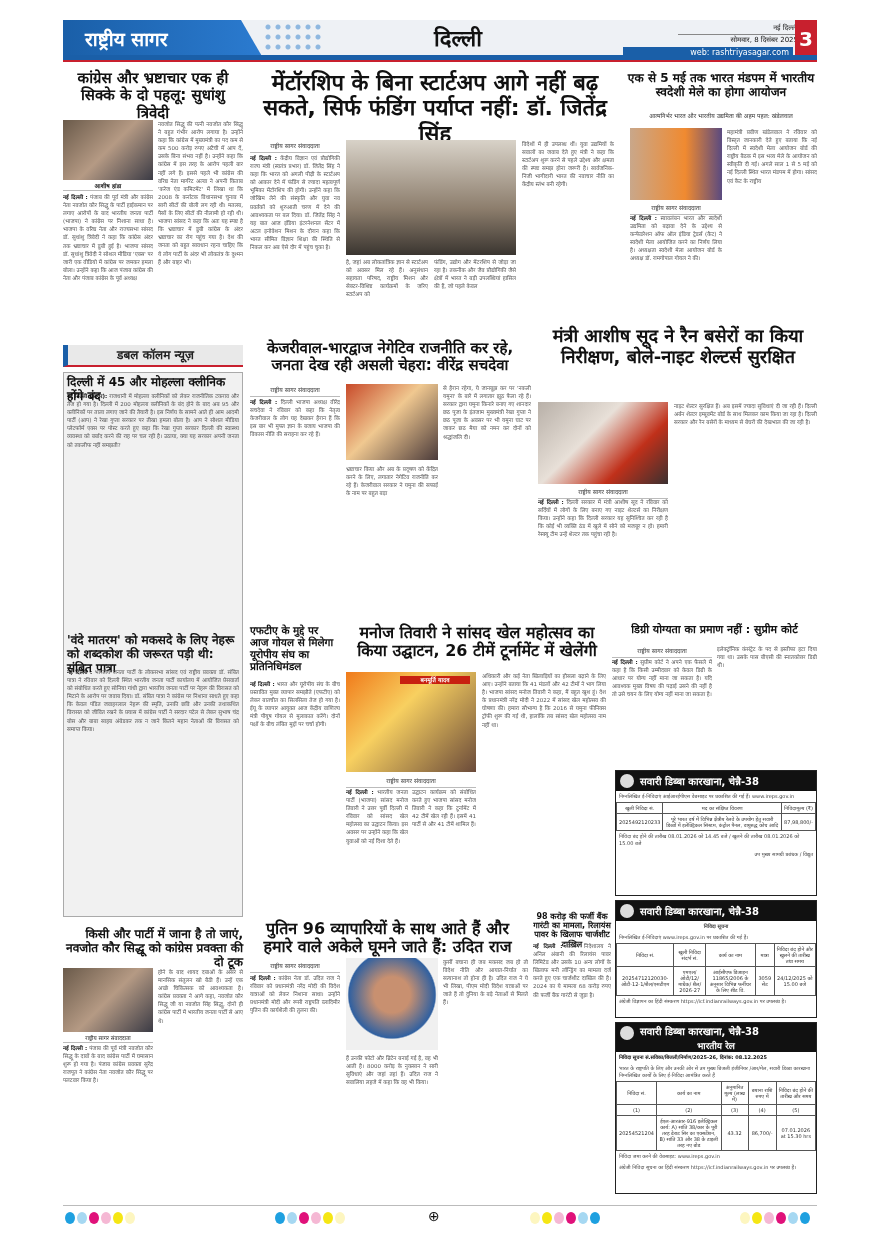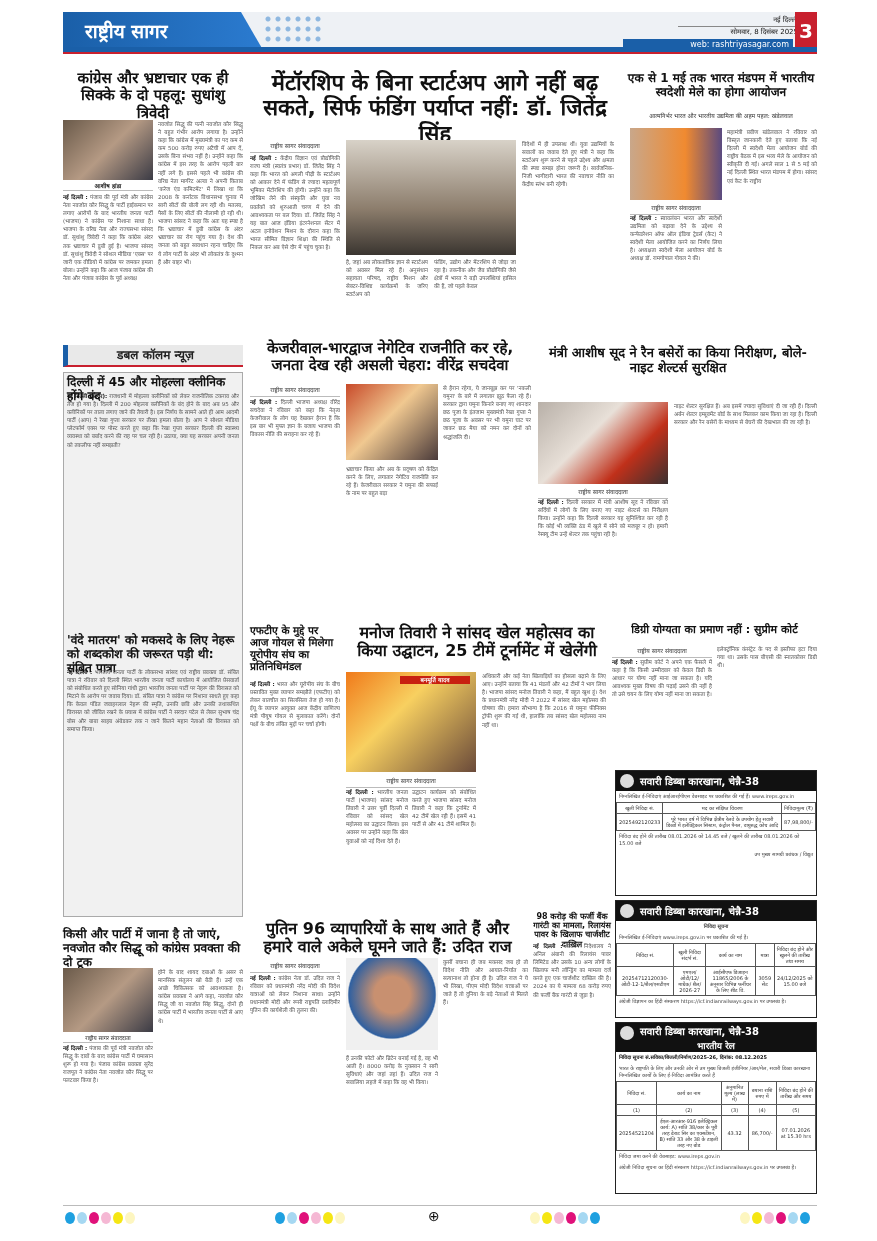--- a/index.html
+++ b/index.html
@@ -1,18 +1,18 @@
 <!DOCTYPE html>
 <html><head>
 <meta charset="utf-8">
 <style>
 *{box-sizing:border-box;margin:0;padding:0}
 body{width:877px;height:1241px;background:#fff;font-family:"DejaVu Sans",sans-serif;color:#222;position:relative;overflow:hidden}
 .abs{position:absolute}
-.masthead{left:63px;top:12px;width:758px;height:42px}
+.masthead{left:63px;top:20px;width:758px;height:42px}
 .mh-brand{left:0;top:0;width:200px;height:38px;background:linear-gradient(90deg,#1a5fa8,#2b7bd0);color:#fff;font-family:"DejaVu Serif",serif;font-weight:bold;font-size:19px;display:flex;align-items:center;padding-left:22px;clip-path:polygon(0 0,178px 0,200px 38px,0 38px)}
 .mh-dots{left:200px;top:2px;width:60px;height:32px;background:radial-gradient(circle,#8fb8e0 2px,transparent 3px) 0 0/10px 10px}
 .mh-center{left:0;top:0;width:754px;height:35px;background:#eef1f5;z-index:-1}
 .mh-title{left:320px;top:2px;width:150px;text-align:center;font-family:"DejaVu Serif",serif;font-weight:bold;font-size:22px;color:#111}
 .mh-city{left:615px;top:3px;width:120px;text-align:right;font-size:7px;color:#111;border-bottom:1px solid #888;padding-bottom:2px}
 .mh-date{left:615px;top:15px;width:120px;text-align:right;font-size:7px;color:#111}
 .mh-page{left:732px;top:0;width:22px;height:37px;background:#c8202e;color:#fff;font-weight:bold;font-size:20px;display:flex;align-items:center;justify-content:center}
 .mh-bar{left:0;top:35px;width:754px;height:7px;background:#1a5fa8;border-bottom:2px solid #c8202e}
 .mh-web{left:560px;top:27px;width:170px;text-align:right;font-size:8px;color:#fff;background:#1a5fa8;padding:1px 4px}
 .hl{font-family:"DejaVu Sans",sans-serif;font-weight:bold;color:#111;line-height:1.15}
@@ -36,78 +36,79 @@
 .dot{width:10px;height:12px;border-radius:50%}
 .regmark{font-size:14px;color:#111}
 </style>
 </head>
 <body>
 
 <div class="abs masthead">
   <div class="abs mh-center"></div>
   <div class="abs mh-brand">राष्ट्रीय सागर</div>
   <div class="abs mh-dots"></div>
+  <div class="abs mh-title">दिल्ली</div>
   <div class="abs mh-city">नई दिल्ली</div>
   <div class="abs mh-date">सोमवार, 8 दिसंबर 2025</div>
   <div class="abs mh-page">3</div>
   <div class="abs mh-bar"></div>
   <div class="abs mh-web">web: rashtriyasagar.com</div>
 </div>
 
 <div class="abs hl hl-med" style="left:63px;top:70px;width:180px;text-align:center">कांग्रेस और भ्रष्टाचार एक ही सिक्के के दो पहलू: सुधांशु त्रिवेदी</div>
 <div class="abs photo" style="left:63px;top:120px;width:90px;height:60px"></div>
 <div class="abs" style="left:63px;top:182px;width:90px;font-size:6px;font-weight:bold;text-align:center;border-bottom:1px solid #bbb">आशीष हांडा</div>
 <div class="abs txt" style="left:63px;top:193px;width:90px;height:130px;overflow:hidden"><b>नई दिल्ली :</b> <span>पंजाब की पूर्व मंत्री और कांग्रेस नेता नवजोत कौर सिद्धू के पार्टी हाईकमान पर लगाए आरोपों के बाद भारतीय जनता पार्टी (भाजपा) ने कांग्रेस पर निशाना साधा है। भाजपा के वरिष्ठ नेता और राज्यसभा सांसद डॉ. सुधांशु त्रिवेदी ने कहा कि कांग्रेस अंदर तक भ्रष्टाचार में डूबी हुई है। भाजपा सांसद डॉ. सुधांशु त्रिवेदी ने सोशल मीडिया 'एक्स' पर जारी एक वीडियो में कांग्रेस पर जमकर हमला बोला। उन्होंने कहा कि आज पंजाब कांग्रेस की नेता और पंजाब कांग्रेस के पूर्व अध्यक्ष</span></div>
 <div class="abs txt" style="left:158px;top:120px;width:85px;height:210px;overflow:hidden">नवजोत सिद्धू की पत्नी नवजोत कौर सिद्धू ने बहुत गंभीर आरोप लगाया है। उन्होंने कहा कि कांग्रेस में मुख्यमंत्री का पद कम से कम 500 करोड़ रुपए अटैची में आप दें, उसके बिना संभव नहीं है। उन्होंने कहा कि कांग्रेस में इस तरह के आरोप पहली बार नहीं लगे हैं। इससे पहले भी कांग्रेस की वरिष्ठ नेता मार्गरेट अल्वा ने अपनी किताब 'करेज एंड कमिटमेंट' में लिखा था कि 2008 के कर्नाटक विधानसभा चुनाव में सारी सीटों की बोली लग रही थी। मतलब, पैसों के लिए सीटों की नीलामी हो रही थी। भाजपा सांसद ने कहा कि अतः यह स्पष्ट है कि भ्रष्टाचार में डूबी कांग्रेस के अंदर भ्रष्टाचार का रोग पहुंच गया है। देश की जनता को बहुत सावधान रहना चाहिए कि ये लोग पार्टी के अंदर भी लोकतंत्र के दुश्मन हैं और बाहर भी।</div>
 
 <div class="abs dcn">डबल कॉलम न्यूज़</div>
 <div class="abs box-gray" style="left:63px;top:372px;width:180px;height:545px"></div>
 <div class="abs hl hl-small" style="left:67px;top:376px;width:172px">दिल्ली में 45 और मोहल्ला क्लीनिक होंगे बंद</div>
 <div class="abs txt" style="left:67px;top:392px;width:172px;height:238px;overflow:hidden"><b>नई दिल्ली (सागर):</b> <span>राजधानी में मोहल्ला क्लीनिकों को लेकर राजनीतिक टकराव और तेज हो गया है। दिल्ली में 200 मोहल्ला क्लीनिकों के बंद होने के बाद अब 95 और क्लीनिकों पर ताला लगाए जाने की तैयारी है। इस निर्णय के सामने आते ही आम आदमी पार्टी (आप) ने रेखा गुप्ता सरकार पर तीखा हमला बोला है। आप ने सोशल मीडिया प्लेटफॉर्म एक्स पर पोस्ट करते हुए कहा कि रेखा गुप्ता सरकार दिल्ली की स्वास्थ्य व्यवस्था को बर्बाद करने की राह पर चल रही है। उठाया, क्या यह सरकार अपनी जनता को तकलीफ नहीं समझती?</span></div>
 <div class="abs hl hl-small" style="left:67px;top:634px;width:172px">'वंदे मातरम' को मकसदे के लिए नेहरू को शब्दकोश की जरूरत पड़ी थी: संबित पात्रा</div>
 <div class="abs txt" style="left:67px;top:668px;width:172px;height:245px;overflow:hidden"><b>नई दिल्ली :</b> <span>भारतीय जनता पार्टी के लोकसभा सांसद एवं राष्ट्रीय प्रवक्ता डॉ. संबित पात्रा ने रविवार को दिल्ली स्थित भारतीय जनता पार्टी कार्यालय में आयोजित प्रेसवार्ता को संबोधित करते हुए सोनिया गांधी द्वारा भारतीय जनता पार्टी पर नेहरू की विरासत को मिटाने के आरोप पर जवाब दिया। डॉ. संबित पात्रा ने कांग्रेस पर निशाना साधते हुए कहा कि केवल पंडित जवाहरलाल नेहरू की स्मृति, उनकी छवि और उनकी तथाकथित विरासत को जीवित रखने के प्रयास में कांग्रेस पार्टी ने सरदार पटेल से लेकर सुभाष चंद्र बोस और बाबा साहब अंबेडकर तक न जाने कितने महान नेताओं की विरासत को समाप्त किया।</span></div>
 
-<div class="abs hl hl-small" style="left:63px;top:928px;width:180px;text-align:left">किसी और पार्टी में जाना है तो जाएं, नवजोत कौर सिद्धू को कांग्रेस प्रवक्ता की दो टूक</div>
+<div class="abs hl hl-small" style="left:63px;top:928px;width:180px;text-align:right">किसी और पार्टी में जाना है तो जाएं, नवजोत कौर सिद्धू को कांग्रेस प्रवक्ता की दो टूक</div>
 <div class="abs photo" style="left:63px;top:968px;width:90px;height:64px"></div>
 <div class="abs" style="left:63px;top:1034px;width:90px;font-size:5.5px;text-align:center;border-bottom:1px solid #bbb">राष्ट्रीय सागर संवाददाता</div>
 <div class="abs txt" style="left:63px;top:1044px;width:90px;height:150px;overflow:hidden"><b>नई दिल्ली :</b> <span>पंजाब की पूर्व मंत्री नवजोत कौर सिद्धू के दावों के बाद कांग्रेस पार्टी में घमासान शुरू हो गया है। पंजाब कांग्रेस प्रवक्ता सुरेंद्र राजपूत ने कांग्रेस नेता नवजोत कौर सिद्धू पर पलटवार किया है।</span></div>
 <div class="abs txt" style="left:158px;top:968px;width:85px;height:225px;overflow:hidden">होने के बाद शायद दबाओं के असर से मानसिक संतुलन खो बैठी हैं। उन्हें एक अच्छे चिकित्सक को आवश्यकता है। कांग्रेस प्रवक्ता ने आगे कहा, नवजोत कौर सिद्धू जी या नवजोत सिंह सिद्धू, दोनों ही कांग्रेस पार्टी में भारतीय जनता पार्टी से आए थे।</div>
 
 <div class="abs hl hl-big" style="left:250px;top:70px;width:370px;text-align:center">मेंटॉरशिप के बिना स्टार्टअप आगे नहीं बढ़ सकते, सिर्फ फंडिंग पर्याप्त नहीं: डॉ. जितेंद्र सिंह</div>
 <div class="abs byline" style="left:250px;top:140px;width:90px">राष्ट्रीय सागर संवाददाता</div>
 <div class="abs txt" style="left:250px;top:154px;width:90px;height:160px;overflow:hidden"><b>नई दिल्ली :</b> <span>केंद्रीय विज्ञान एवं प्रौद्योगिकी राज्य मंत्री (स्वतंत्र प्रभार) डॉ. जितेंद्र सिंह ने कहा कि भारत को अगली पीढ़ी के स्टार्टअप को आकार देने में फंडिंग से ज्यादा महत्वपूर्ण भूमिका मेंटॉरशिप की होगी। उन्होंने कहा कि जोखिम लेने की संस्कृति और युवा नव प्रवर्तकों को शुरुआती चरण में देने की आवश्यकता पर बल दिया।</span> <span>डॉ. जितेंद्र सिंह ने यह बात आज इंडिया इंटरनेशनल सेंटर में अटल इनोवेशन मिशन के दौरान कहा कि भारत सीमित विज्ञान शिक्षा की स्थिति से निकल कर अब ऐसे दौर में पहुंच चुका है।</span></div>
 <div class="abs photo" style="left:346px;top:140px;width:170px;height:115px;background:linear-gradient(180deg,#d8d2c8,#8c7d6c 60%,#3a3530)"></div>
 <div class="abs txt" style="left:346px;top:258px;width:82px;height:56px;overflow:hidden">है, जहां अब लोकतांत्रिक ज्ञान से स्टार्टअप को अवसर मिल रहे हैं। अनुसंधान सहायता परिषद, राष्ट्रीय मिशन और सेक्टर-विशिष्ट कार्यक्रमों के जरिए स्टार्टअप को</div>
 <div class="abs txt" style="left:434px;top:258px;width:82px;height:56px;overflow:hidden">फंडिंग, उद्योग और मेंटरशिप से जोड़ा जा रहा है। तकनीक और जैव प्रौद्योगिकी जैसे क्षेत्रों में भारत ने बड़ी उपलब्धियां हासिल की हैं, जो पहले केवल</div>
 <div class="abs txt" style="left:522px;top:140px;width:92px;height:175px;overflow:hidden">विदेशों में ही उपलब्ध थीं। युवा उद्यमियों के सवालों का जवाब देते हुए मंत्री ने कहा कि स्टार्टअप शुरू करने से पहले उद्देश्य और क्षमता की स्पष्ट समझ होना जरूरी है। सार्वजनिक-निजी भागीदारी भारत की नवाचार नीति का केंद्रीय स्तंभ बनी रहेगी।</div>
 
-<div class="abs hl hl-small" style="left:625px;top:72px;width:192px;text-align:center">एक से 1 मई तक भारत मंडपम में भारतीय स्वदेशी मेले का होगा आयोजन</div>
+<div class="abs hl hl-small" style="left:625px;top:72px;width:192px;text-align:center">एक से 5 मई तक भारत मंडपम में भारतीय स्वदेशी मेले का होगा आयोजन</div>
 <div class="abs" style="left:625px;top:112px;width:192px;font-size:6px;text-align:center;color:#333">आत्मनिर्भर भारत और भारतीय उद्यमिता की अहम पहल: खंडेलवाल</div>
 <div class="abs photo" style="left:630px;top:128px;width:92px;height:72px;background:linear-gradient(90deg,#c9a78a,#f08a30 60%,#5a4a80)"></div>
 <div class="abs byline" style="left:630px;top:202px;width:92px">राष्ट्रीय सागर संवाददाता</div>
 <div class="abs txt" style="left:630px;top:214px;width:92px;height:100px;overflow:hidden"><b>नई दिल्ली :</b> <span>स्वावलंबन भारत और स्वदेशी उद्यमिता को बढ़ावा देने के उद्देश्य से कन्फेडरेशन ऑफ ऑल इंडिया ट्रेडर्स (कैट) ने स्वदेशी मेला आयोजित करने का निर्णय लिया है। अध्यक्षता स्वदेशी मेला आयोजन बोर्ड के अध्यक्ष डॉ. रामगोपाल गोयल ने की।</span></div>
 <div class="abs txt" style="left:727px;top:128px;width:90px;height:186px;overflow:hidden">महामंत्री प्रवीण खंडेलवाल ने रविवार को विस्तृत जानकारी देते हुए बताया कि नई दिल्ली में स्वदेशी मेला आयोजन बोर्ड की राष्ट्रीय बैठक में इस भव्य मेले के आयोजन को स्वीकृति दी गई। अगले साल 1 से 5 मई को नई दिल्ली स्थित भारत मंडपम में होगा। सांसद एवं कैट के राष्ट्रीय</div>
 
 <div class="abs hl" style="left:250px;top:340px;width:280px;font-size:15px;text-align:center">केजरीवाल-भारद्वाज नेगेटिव राजनीति कर रहे, जनता देख रही असली चेहरा: वीरेंद्र सचदेवा</div>
 <div class="abs byline" style="left:250px;top:384px;width:90px">राष्ट्रीय सागर संवाददाता</div>
 <div class="abs txt" style="left:250px;top:398px;width:90px;height:205px;overflow:hidden"><b>नई दिल्ली :</b> <span>दिल्ली भाजपा अध्यक्ष वीरेंद्र सचदेवा ने रविवार को कहा कि नेतृत्व केजरीवाल के लोग यह देखकर हैरान हैं कि इस बार भी मुफ्त ज्ञान के बजाय भाजपा की विकास नीति की सराहना कर रहे हैं।</span></div>
 <div class="abs photo" style="left:346px;top:384px;width:92px;height:76px;background:linear-gradient(135deg,#c84a2a,#f0c890 45%,#4a3a3a)"></div>
 <div class="abs txt" style="left:346px;top:465px;width:92px;height:140px;overflow:hidden">भ्रष्टाचार किया और अब के प्रदूषण को केंद्रित करने के लिए, लगातार नेगेटिव राजनीति कर रहे हैं। केजरीवाल सरकार ने यमुना की सफाई के नाम पर बहुत बड़ा</div>
 <div class="abs txt" style="left:443px;top:384px;width:88px;height:220px;overflow:hidden"><span>से हैरान रहेगा, ये जानबूझ कर पर 'नकली यमुना' के बारे में लगातार झूठ फैला रहे हैं। सरकार द्वारा यमुना किनारे बनाए गए शानदार छठ पूजा के इंतजाम</span> <span>मुख्यमंत्री रेखा गुप्ता ने छठ पूजा के अवसर पर भी यमुना घाट पर जाकर छठ मैया को नमन कर दोनों को श्रद्धांजलि दी।</span></div>
 
-<div class="abs hl" style="left:538px;top:346px;width:280px;font-size:13px;text-align:center">मंत्री आशीष सूद ने रैन बसेरों का किया निरीक्षण, बोले-नाइट शेल्टर्स सुरक्षित</div>
+<div class="abs hl" style="left:538px;top:326px;width:280px;font-size:18px;text-align:center">मंत्री आशीष सूद ने रैन बसेरों का किया निरीक्षण, बोले-नाइट शेल्टर्स सुरक्षित</div>
 <div class="abs photo" style="left:538px;top:402px;width:130px;height:82px;background:linear-gradient(135deg,#b8b0a8,#e8e0d8 40%,#c0301a 70%,#3a3030)"></div>
 <div class="abs byline" style="left:538px;top:486px;width:130px">राष्ट्रीय सागर संवाददाता</div>
 <div class="abs txt" style="left:538px;top:498px;width:130px;height:110px;overflow:hidden"><b>नई दिल्ली :</b> <span>दिल्ली सरकार में मंत्री आशीष सूद ने रविवार को सर्दियों में लोगों के लिए बनाए गए नाइट शेल्टर्स का निरीक्षण किया। उन्होंने कहा कि दिल्ली सरकार यह सुनिश्चित कर रही है कि कोई भी व्यक्ति ठंड में खुले में सोने को मजबूर न हो। हमारी रेस्क्यू टीम उन्हें शेल्टर तक पहुंचा रही है।</span></div>
 <div class="abs txt" style="left:674px;top:402px;width:143px;height:206px;overflow:hidden">नाइट शेल्टर सुरक्षित हैं। अब इसमें ज्यादा सुविधाएं दी जा रही हैं। दिल्ली अर्बन शेल्टर इम्प्रूवमेंट बोर्ड के साथ मिलकर काम किया जा रहा है। दिल्ली सरकार और रैन बसेरों के माध्यम से बेघरों की देखभाल की जा रही है।</div>
 
 <div class="abs hl" style="left:250px;top:624px;width:90px;font-size:10.5px">एफटीए के मुद्दे पर आज गोयल से मिलेगा यूरोपीय संघ का प्रतिनिधिमंडल</div>
 <div class="abs txt" style="left:250px;top:680px;width:90px;height:230px;overflow:hidden"><b>नई दिल्ली :</b> <span>भारत और यूरोपीय संघ के बीच प्रस्तावित मुक्त व्यापार समझौते (एफटीए) को लेकर बातचीत का सिलसिला तेज हो गया है। ईयू के व्यापार आयुक्त आज केंद्रीय वाणिज्य मंत्री पीयूष गोयल से मुलाकात करेंगे। दोनों पक्षों के बीच लंबित मुद्दों पर चर्चा होगी।</span></div>
 
-<div class="abs hl" style="left:346px;top:624px;width:262px;font-size:16px;text-align:center">मनोज तिवारी ने सांसद खेल महोत्सव का किया उद्घाटन, 25 टीमें टूर्नामेंट में खेलेंगी</div>
+<div class="abs hl" style="left:346px;top:624px;width:262px;font-size:16px;text-align:center">मनोज तिवारी ने सांसद खेल महोत्सव का किया उद्घाटन, 26 टीमें टूर्नामेंट में खेलेंगी</div>
 <div class="abs photo" style="left:346px;top:672px;width:130px;height:100px;background:linear-gradient(135deg,#f07a1a,#f8d060 40%,#6a4a3a)"></div>
 <div class="abs" style="left:400px;top:676px;width:70px;font-size:6px;color:#fff;font-weight:bold;background:#c82010;text-align:center">बनमूर्ति यादव</div>
 <div class="abs byline" style="left:346px;top:775px;width:130px">राष्ट्रीय सागर संवाददाता</div>
 <div class="abs txt" style="left:346px;top:788px;width:62px;height:120px;overflow:hidden"><b>नई दिल्ली :</b> <span>भारतीय जनता पार्टी (भाजपा) सांसद मनोज तिवारी ने उत्तर पूर्वी दिल्ली में रविवार को सांसद खेल महोत्सव का उद्घाटन किया। इस अवसर पर उन्होंने कहा कि खेल युवाओं को नई दिशा देते हैं।</span></div>
 <div class="abs txt" style="left:412px;top:788px;width:64px;height:120px;overflow:hidden">उद्घाटन कार्यक्रम को संबोधित करते हुए भाजपा सांसद मनोज तिवारी ने कहा कि टूर्नामेंट में 42 टीमें खेल रही हैं। इसमें 41 पार्टी से और 41 टीमें शामिल हैं।</div>
 <div class="abs txt" style="left:482px;top:672px;width:124px;height:236px;overflow:hidden">अधिकारी और कई नेता खिलाड़ियों का हौसला बढ़ाने के लिए आए। उन्होंने बताया कि 41 मंडलों और 42 टीमों ने भाग लिया है। भाजपा सांसद मनोज तिवारी ने कहा, मैं बहुत खुश हूं। देश के प्रधानमंत्री नरेंद्र मोदी ने 2022 में सांसद खेल महोत्सव की घोषणा की। हमारा सौभाग्य है कि 2016 से यमुना फीनिक्स ट्रॉफी शुरू की गई थी, हालांकि तब सांसद खेल महोत्सव नाम नहीं था।</div>
 
 <div class="abs hl" style="left:612px;top:624px;width:205px;font-size:11px;text-align:center">डिग्री योग्यता का प्रमाण नहीं : सुप्रीम कोर्ट</div>
 <div class="abs byline" style="left:612px;top:645px;width:100px">राष्ट्रीय सागर संवाददाता</div>
 <div class="abs txt" style="left:612px;top:658px;width:100px;height:100px;overflow:hidden"><b>नई दिल्ली :</b> <span>सुप्रीम कोर्ट ने अपने एक फैसले में कहा है कि किसी उम्मीदवार को केवल डिग्री के आधार पर योग्य नहीं माना जा सकता है। यदि आवश्यक मुख्य विषय की पढ़ाई उसने की नहीं है तो उसे चयन के लिए योग्य नहीं माना जा सकता है।</span></div>

